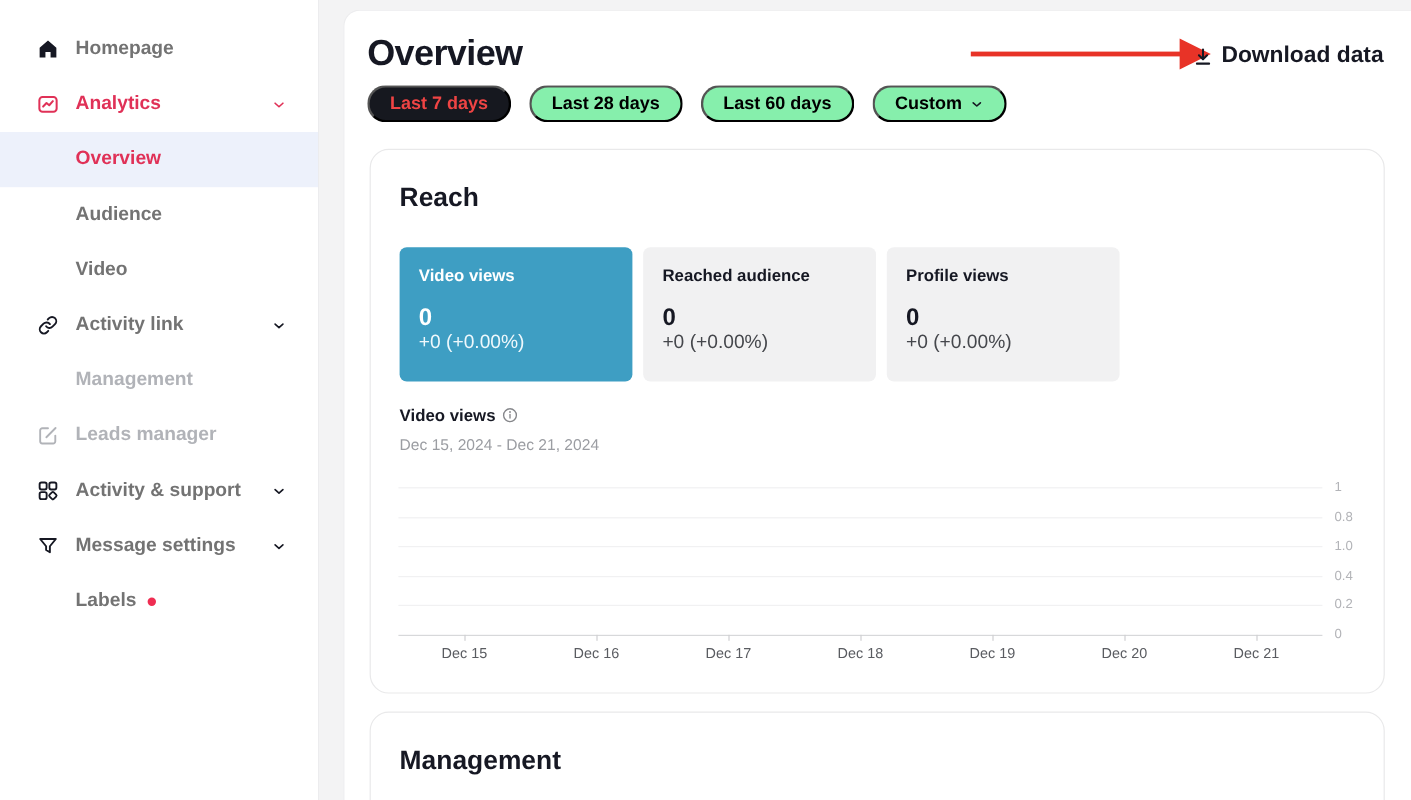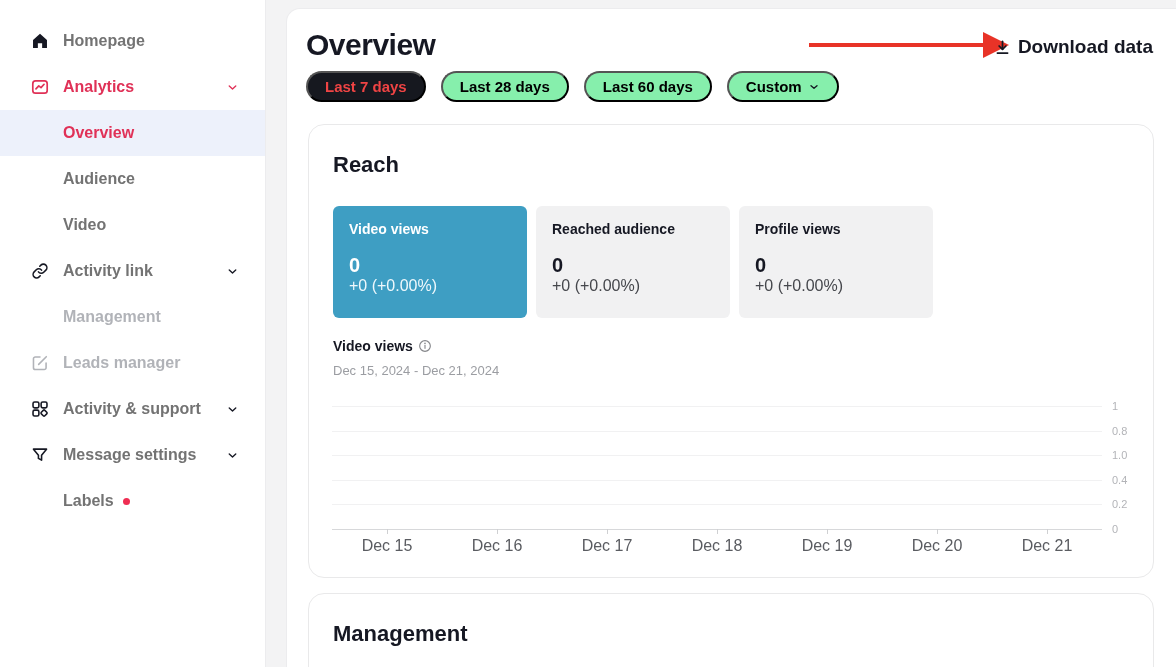--- a/index.html
+++ b/index.html
@@ -52,21 +52,21 @@
   .chart-head .c-title { font-size:14px; font-weight:700; }
   .date-range { margin-top:9px; font-size:13px; color:#9b9da2; }
 
   
   .plot { position:absolute; left:23px; top:281px; width:770px; height:123px; }
   .gline { position:absolute; left:0; width:100%; height:1px; background:#f1f1f2; }
   .gline.axis { background:#d7d8da; }
   .ylab { position:absolute; left:780px; width:40px; font-size:11px; color:#b3b4b8; transform:translateY(-6px); }
   .xtick { position:absolute; top:123px; width:1px; height:5px; background:#cfd0d2; }
   .xlabels { position:absolute; left:23px; top:412px; width:770px; display:flex; }
-  .xlabels span { flex:1; text-align:center; font-size:16px; color:#5a5c61; }
+  .xlabels span { flex:1; text-align:center; font-size:12px; color:#5a5c61; }
 </style>
 </head>
 <body>
 
 <div class="page">
 
   <nav class="sidebar">
 
     <div class="nav-item">
       <span class="ico">

